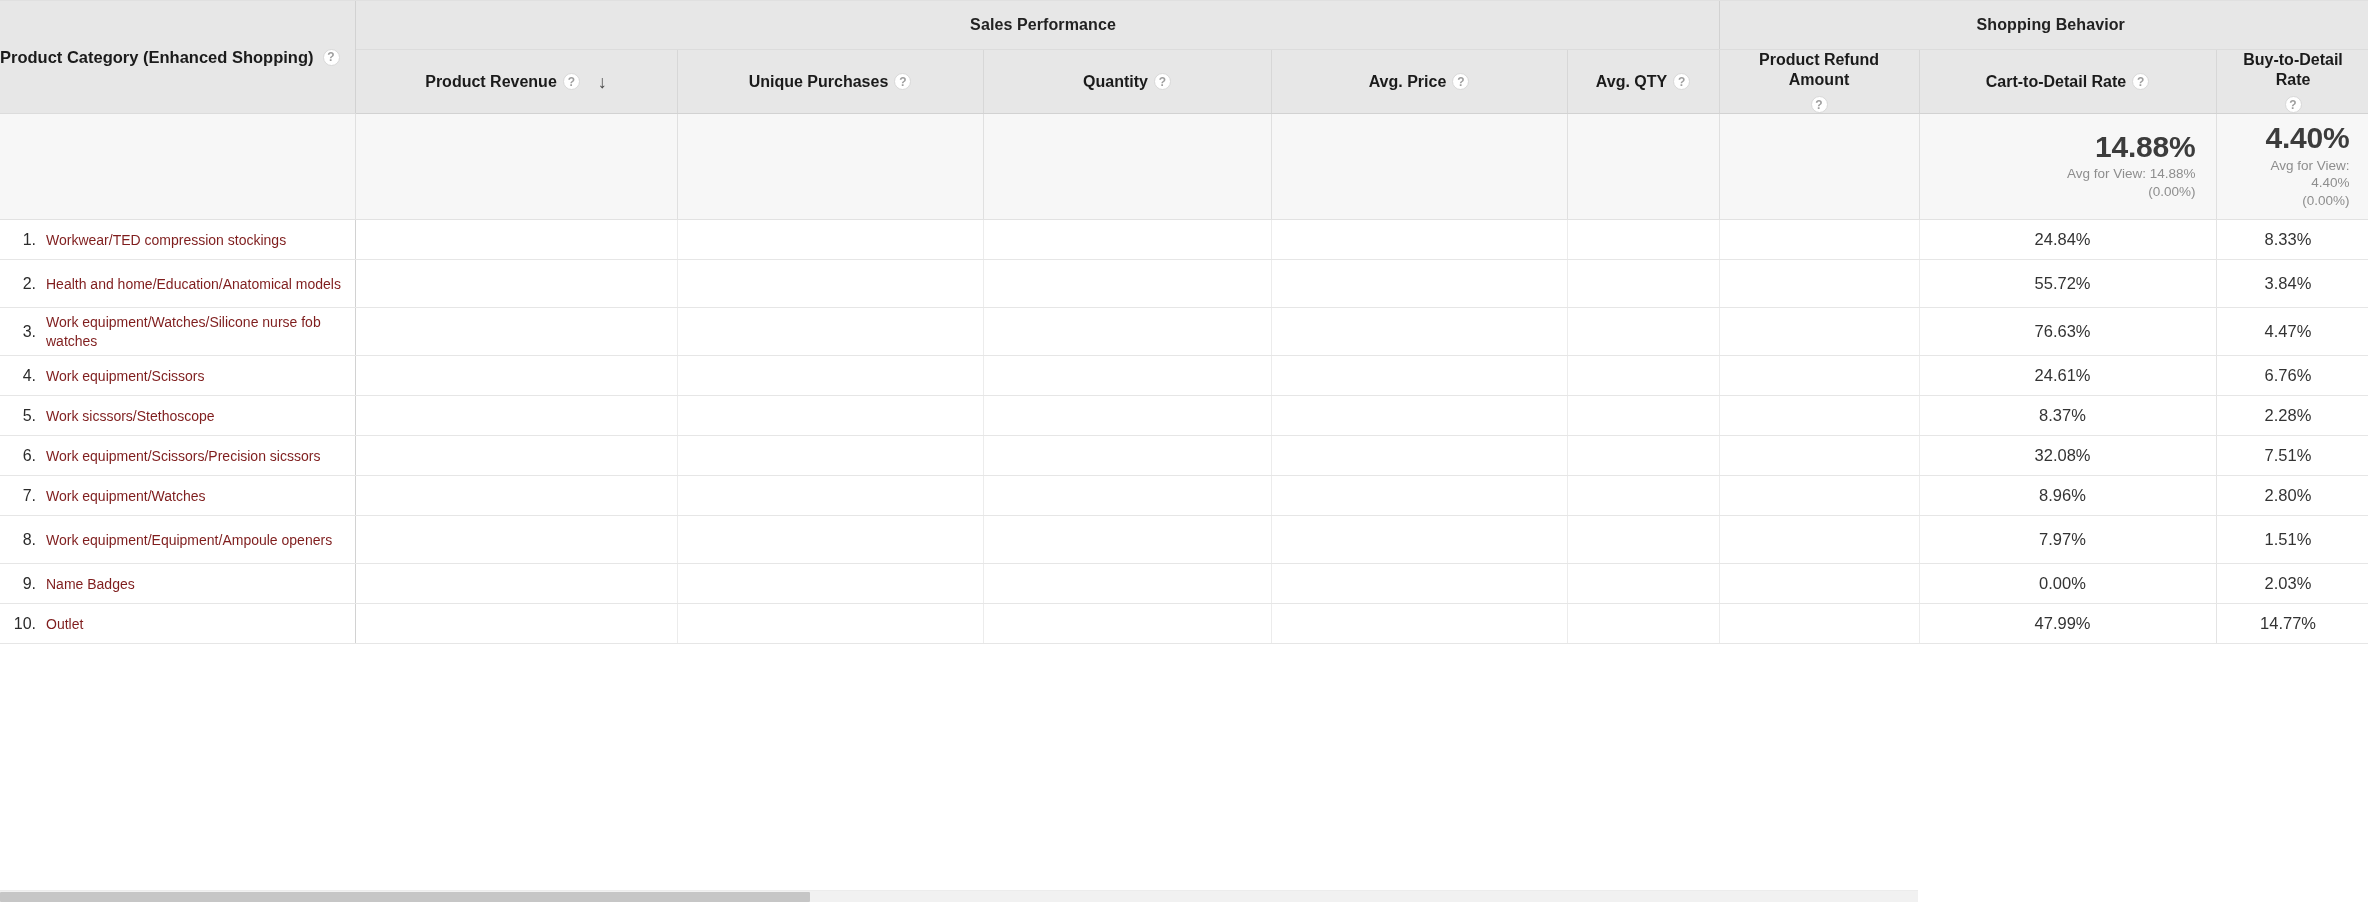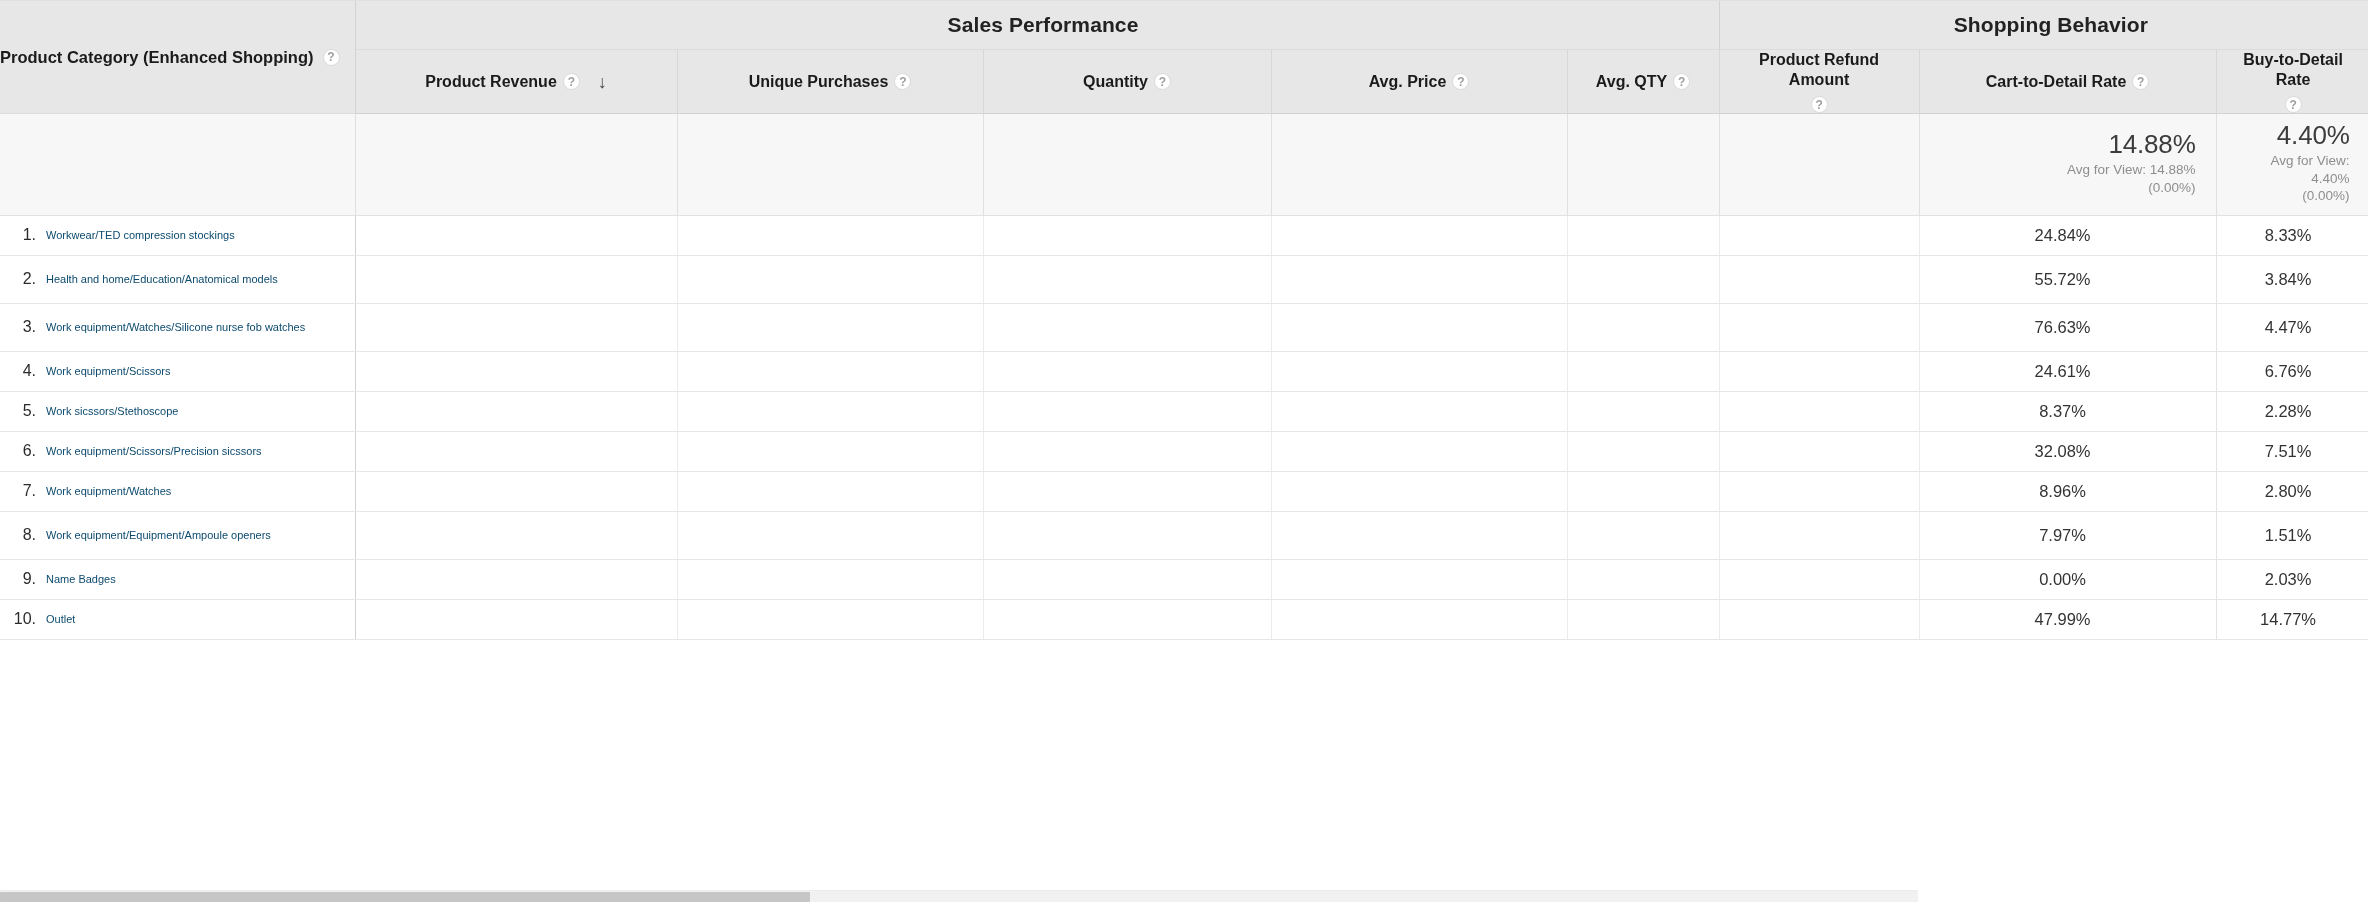--- a/index.html
+++ b/index.html
@@ -25,21 +25,21 @@
 
   
   tr.group-row { height: 49px; }
   tr.group-row > th {
     background: #e7e7e7;
     border-bottom: 1px solid #dcdcdc;
     padding: 0;
     vertical-align: middle;
   }
   .group-label {
-    font-size: 21px;
+    font-size: 16px;
     font-weight: bold;
     color: #222222;
     padding-left: 12px;
     letter-spacing: 0.1px;
     white-space: nowrap;
   }
   th.group-sales {
     border-left: 1px solid #d2d2d2;
     border-right: 1px solid #d2d2d2;
   }
@@ -132,23 +132,23 @@
     text-align: right;
   }
   td.summary-dim {
     border-right: 1px solid #d2d2d2;
     background: #f7f7f7;
   }
   td.summary-blank { background: #ffffff; border-right: 1px solid #e4e4e4; }
   td.summary-blank.first-of-group { border-left: 1px solid #dcdcdc; }
   td.summary-metric.first-of-group { border-left: 1px solid #dcdcdc; }
   .sum-big {
-    font-size: 26px;
+    font-size: 30px;
     color: #3c3c3c;
-    font-weight: normal;
+    font-weight: bold;
     line-height: 1.05;
     letter-spacing: -0.2px;
   }
   .sum-sub {
     font-size: 13.5px;
     color: #8e8e8e;
     line-height: 1.3;
     margin-top: 3px;
   }
 
@@ -171,22 +171,22 @@
   }
   .rank {
     width: 46px;
     min-width: 46px;
     text-align: right;
     padding-right: 10px;
     font-size: 16px;
     color: #2b2b2b;
   }
   .cat-link {
-    font-size: 11px;
-    color: #0c4a6e;
+    font-size: 14px;
+    color: #7f1d1d;
     text-decoration: none;
     cursor: pointer;
     line-height: 1.3;
     max-width: 470px;
   }
 
   td.blank-cell { background: #ffffff; border-right: 1px solid #ececec; }
   td.blank-cell.first-of-group { border-left: 1px solid #e0e0e0; }
   td.val-cell {
     text-align: center;

